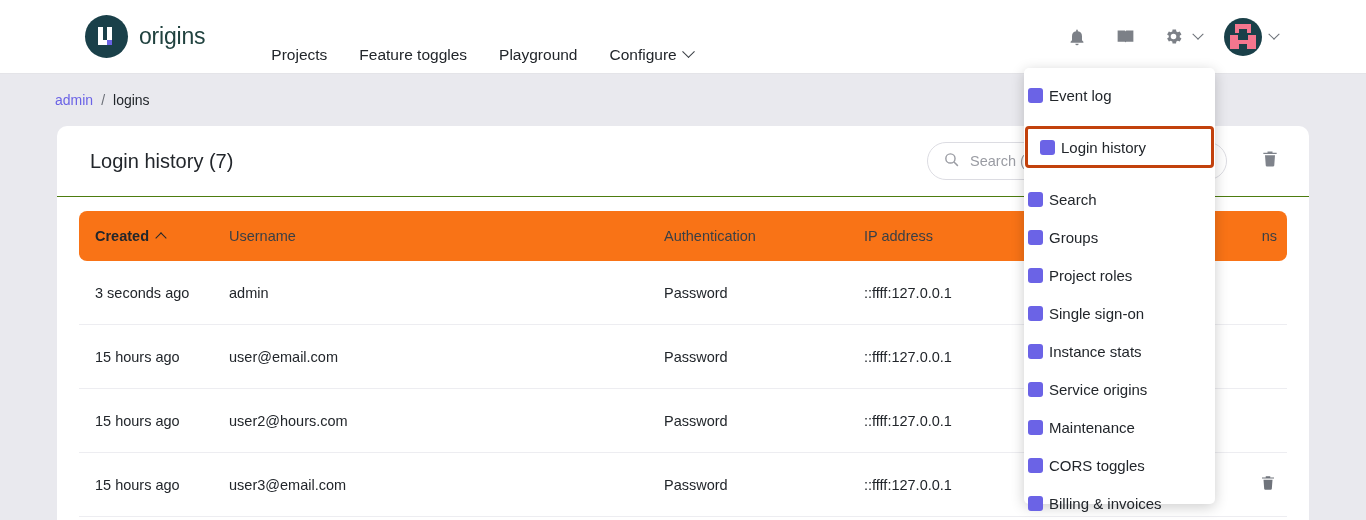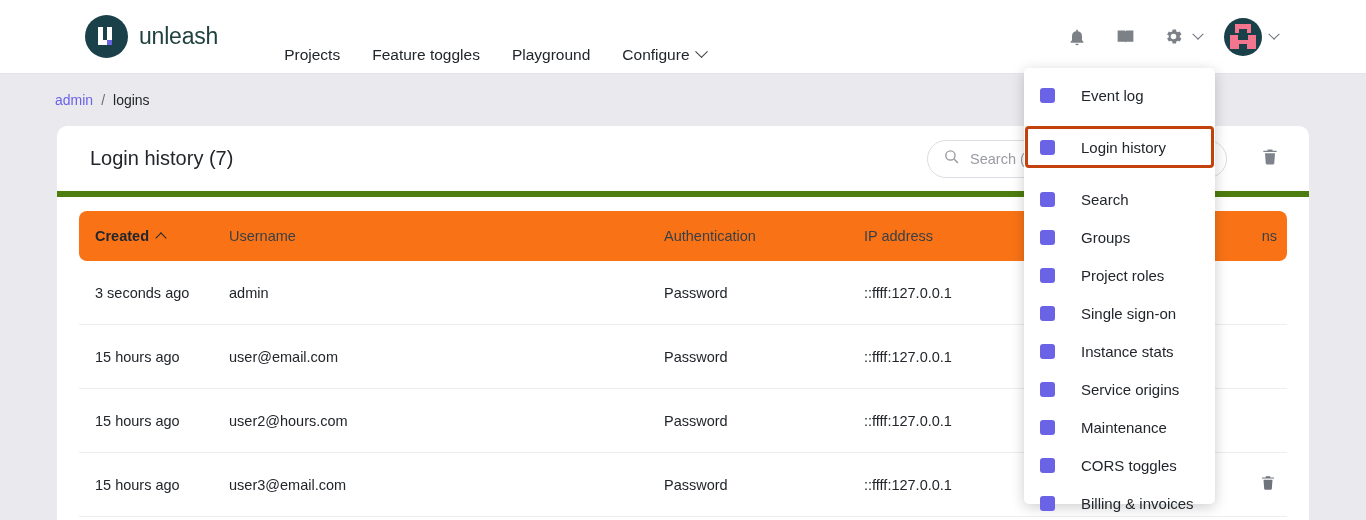--- a/index.html
+++ b/index.html
@@ -108,21 +108,21 @@
   
   .card {
     position: absolute; top: 126px; left: 57px;
     width: 1252px; height: 420px;
     background: #ffffff;
     border-radius: 10px;
     overflow: hidden;
   }
   .card-head {
     height: 71px; display: flex; align-items: center;
-    border-bottom: 6px solid #4d7c0f;
+    border-bottom: 1px solid #4d7c0f;
     padding: 0 0 0 33px;
   }
   .card-title { font-size: 20px; color: #22262b; }
   .head-right {
     margin-left: auto; display: flex; align-items: center; gap: 0;
     padding-right: 18px;
   }
   .search-box {
     width: 300px; height: 38px;
     border: 1px solid #dcdce2; border-radius: 19px;
@@ -183,21 +183,21 @@
     position: absolute; top: 68px; left: 1024px;
     width: 191px; height: 436px;
     background: #ffffff;
     border-radius: 5px;
     box-shadow: 0 3px 14px rgba(0,0,0,0.20);
     padding: 8px 0;
     z-index: 20;
   }
   .menu-item {
     height: 38px; display: flex; align-items: center;
-    gap: 26px; padding: 0 0 0 16px;
+    gap: 6px; padding: 0 0 0 4px;
     font-size: 15px; color: #22262b; cursor: pointer;
     white-space: nowrap;
   }
   .menu-sq {
     width: 15px; height: 15px; border-radius: 3px;
     background: #6b63e6; flex: none;
   }
   .menu-item.highlight {
     border: 3px solid #c2410c;
     border-radius: 4px;
@@ -213,21 +213,21 @@
 
   <div class="topbar">
 
     <div class="brand">
       <div class="brand-logo">
         <div class="u-left"></div>
           <div class="u-bottom"></div>
         <div class="u-right"></div>
           <div class="u-dot"></div>
       </div>
-      <div class="brand-name">unleash</div>
+      <div class="brand-name">origins</div>
     </div>
 
     <div class="nav">
       <div class="nav-item">
         <span>Projects</span>
       </div>
       <div class="nav-item">
         <span>Feature toggles</span>
       </div>
       <div class="nav-item">

